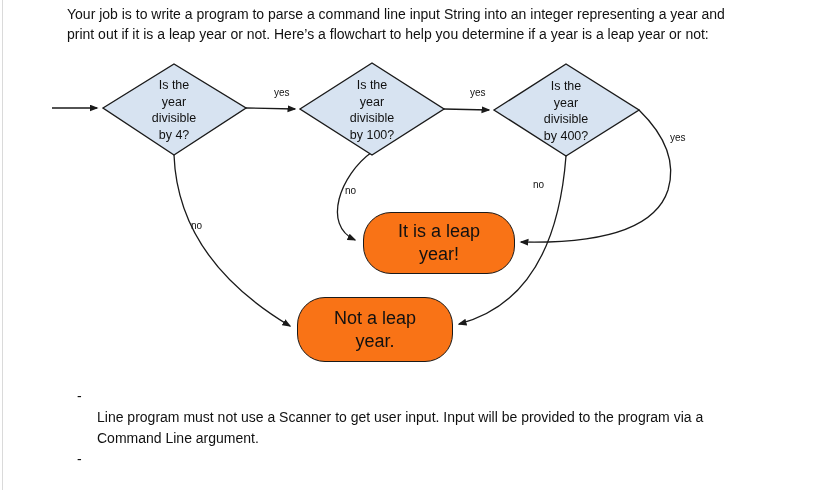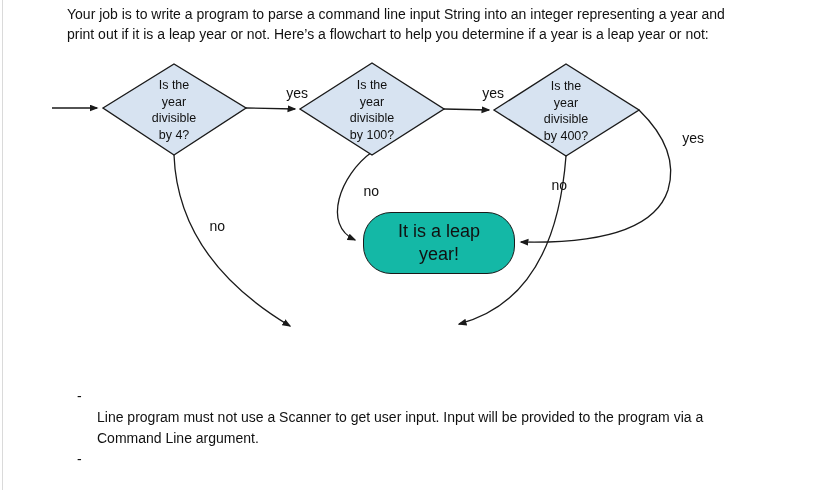--- a/index.html
+++ b/index.html
@@ -15,25 +15,25 @@
   }
   .chart{position:absolute;left:0;top:55px;width:760px;height:320px;}
   .chart svg{position:absolute;left:0;top:0;}
   .shape{stroke:#1a1a1a;stroke-width:1.4;}
   .edge{stroke:#1a1a1a;stroke-width:1.3;fill:none;}
   .dlabel{
     position:absolute;width:120px;text-align:center;
     font-size:12.5px;line-height:16.5px;white-space:pre-line;
   }
   .terminal{
-    position:absolute;background:#14b8a6;border:1.5px solid #1a1a1a;border-radius:28px;
+    position:absolute;background:#f97316;border:1.5px solid #1a1a1a;border-radius:28px;
     display:flex;align-items:center;justify-content:center;text-align:center;
     font-size:18px;line-height:23px;white-space:pre-line;
   }
-  .elabel{position:absolute;width:34px;text-align:right;font-size:14px;line-height:14px;}
+  .elabel{position:absolute;width:34px;text-align:left;font-size:10px;line-height:14px;}
   .requirements{position:absolute;left:55px;top:386px;width:740px;font-size:14px;line-height:21px;}
   .req-heading{font-weight:bold;}
   .req-item{position:relative;padding-left:42px;white-space:pre-line;}
   .req-item .dash{position:absolute;left:22px;top:0;white-space:normal;}
   .b{font-weight:normal;}
 </style>
 </head>
 <body>
 
 <div class="page-edge"></div>
@@ -70,20 +70,22 @@
 year
 divisible
 by 100?</div>
   <div class="dlabel" style="left:506px;top:23px;">Is the
 year
 divisible
 by 400?</div>
 
   <div class="terminal" style="left:363px;top:157px;width:150px;height:60px;">It is a leap
 year!</div>
+  <div class="terminal" style="left:297px;top:242px;width:154px;height:63px;">Not a leap
+year.</div>
 
   <div class="elabel" style="left:274px;top:31px;">yes</div>
   <div class="elabel" style="left:470px;top:31px;">yes</div>
   <div class="elabel" style="left:670px;top:76px;">yes</div>
   <div class="elabel" style="left:191px;top:164px;">no</div>
   <div class="elabel" style="left:345px;top:129px;">no</div>
   <div class="elabel" style="left:533px;top:123px;">no</div>
 </div>
 
 <div class="requirements">

